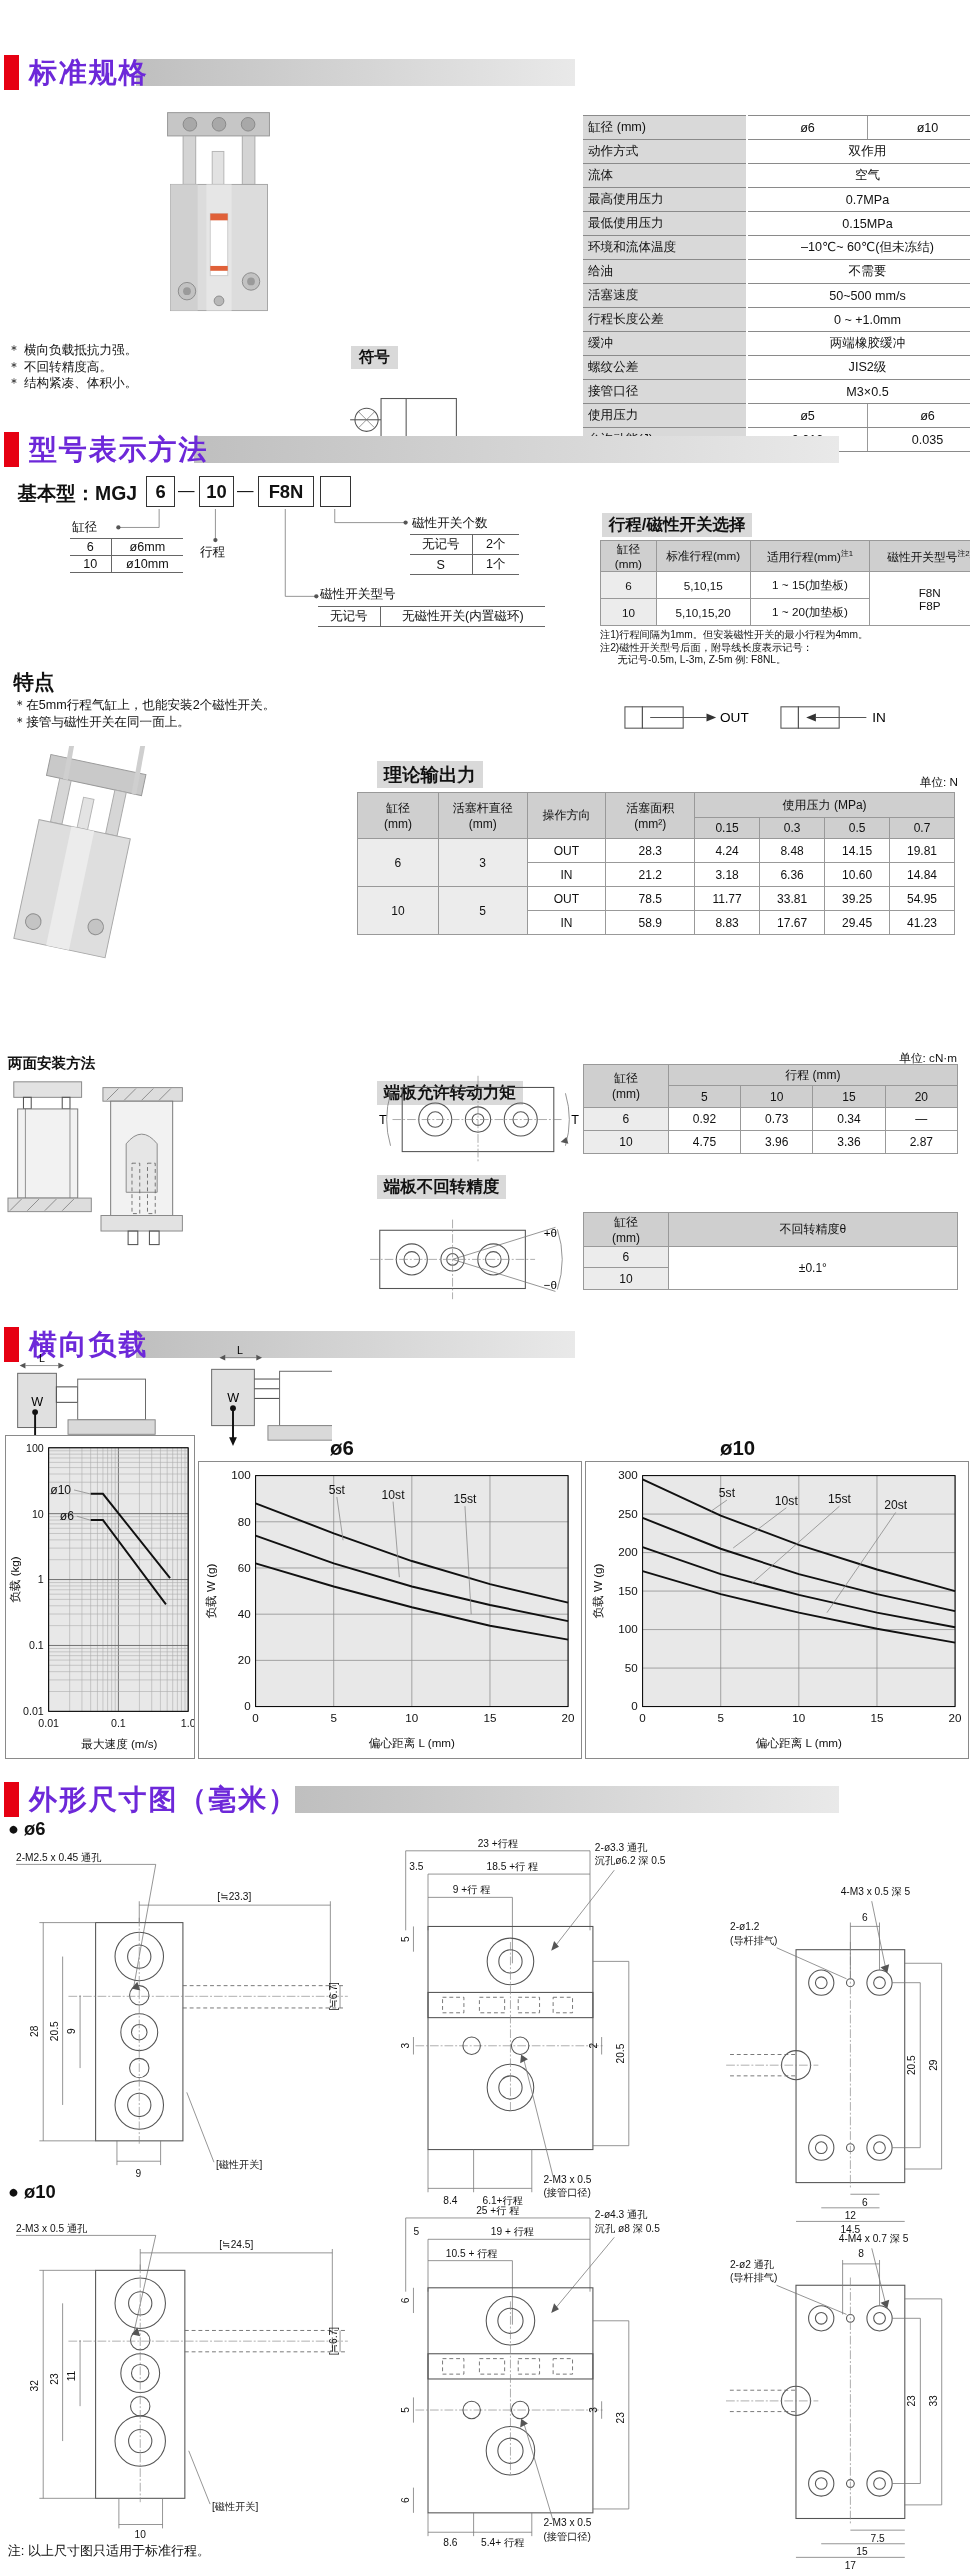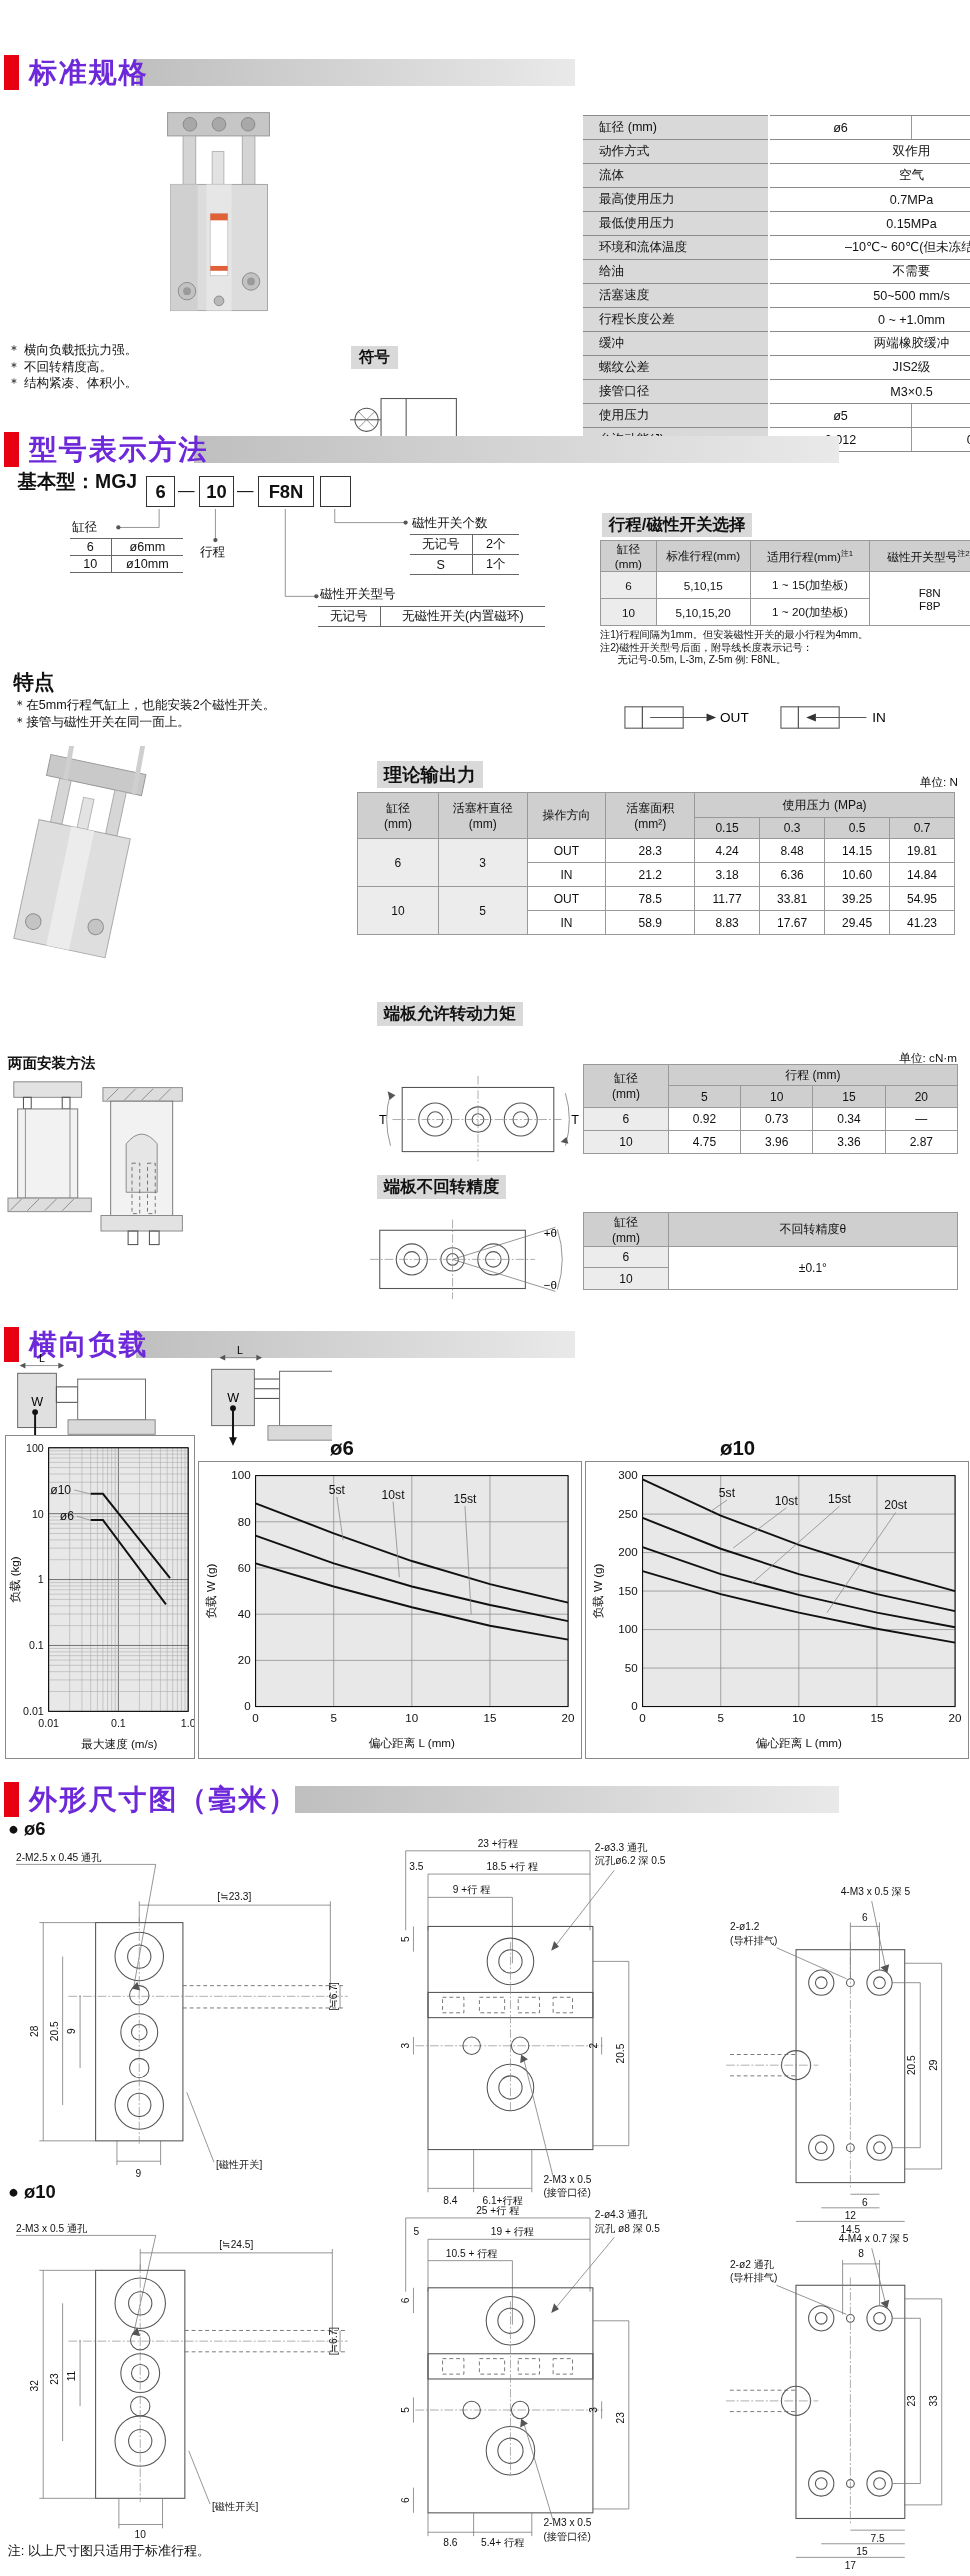--- a/index.html
+++ b/index.html
@@ -10,21 +10,21 @@
   .sec{position:absolute;height:37px;white-space:nowrap;}
   .sec .red{position:absolute;left:0;top:1px;width:15.5px;height:35px;background:#e60012;}
   .sec .t{position:absolute;left:25px;top:0;font-size:28px;font-weight:bold;color:#6d28d9;letter-spacing:1.9px;}
   .sec .bar{position:absolute;top:4.9px;height:27px;background:linear-gradient(to right,#bfbfbf,#e9e9e9);}
   .subhead{position:absolute;font-size:16.5px;font-weight:bold;background:#d9d9d9;padding:1px 6.8px;white-space:nowrap;}
   .unit{position:absolute;font-size:11.7px;text-align:right;white-space:nowrap;}
   
   table{border-collapse:collapse;table-layout:fixed;}
   
   .spec{position:absolute;width:374px;font-size:12.6px;}
-  .spec td{border-top:1px solid #8a8a8a;border-bottom:1px solid #8a8a8a;height:23px;padding:0 16px;}
+  .spec td{border-top:1px solid #8a8a8a;border-bottom:1px solid #8a8a8a;height:23px;padding:0 5px;}
   .spec td.l{background:#d9d9d9;border-right:2.9px solid #fff;width:153px;}
   .spec td.v{text-align:center;background:#fff;}
   .spec td.v2{text-align:center;background:#fff;border-left:1px solid #999;}
   
   .dtab{position:absolute;font-size:12px;}
   .dtab th,.dtab td{border:1px solid #999;text-align:center;padding:1px 2.9px;}
   .dtab th{background:#cfcfcf;font-weight:normal;}
   .dtab td{background:#fff;}
   .dtab td.g{background:#ececec;}
   
@@ -155,21 +155,21 @@
     <line x1="96" y1="58" x2="96" y2="80" class="o"></line>
       <line x1="96" y1="80" x2="122" y2="80" class="o"></line>
   </svg>
 
   <div class="sec" style="left:3.9px;top:431px;width:961px;">
     <span class="bar" style="left:190px;width:645px;"></span>
     <span class="red"></span>
     <span class="t">型号表示方法</span>
   </div>
 
-  <div class="lbl" style="left:17.5px;top:468px;font-size:19.4px;font-weight:bold;">基本型：MGJ</div>
+  <div class="lbl" style="left:17.5px;top:480px;font-size:19.4px;font-weight:bold;">基本型：MGJ</div>
   <div class="mbox" style="left:146px;top:476px;width:27px;">6</div>
   <div class="lbl" style="left:178px;top:481px;font-size:16.5px;">—</div>
   <div class="mbox" style="left:199px;top:476px;width:33px;">10</div>
   <div class="lbl" style="left:237px;top:481px;font-size:16.5px;">—</div>
   <div class="mbox" style="left:258px;top:476px;width:54px;">F8N</div>
   <div class="mbox" style="left:320px;top:476px;width:29px;"></div>
 
   <svg class="abs" style="left:0;top:507px;" width="621" height="136" viewBox="0 0 640 140">
     <polyline points="164,2 164,21 122,21" class="thin"></polyline>
       <circle cx="122" cy="21" r="2.2" fill="#555"></circle>
@@ -358,21 +358,21 @@
       <line x1="158" y1="25" x2="170" y2="13" class="thin"></line>
     <rect x="108" y="26" width="64" height="118" fill="#f2f2f2" stroke="#777"></rect>
     <path d="M124,70 q16,-20 32,0 l0,50 l-32,0 z" fill="#e6e6e6" stroke="#888"></path>
     <rect x="130" y="90" width="8" height="52" class="dsh"></rect>
       <rect x="146" y="90" width="8" height="52" class="dsh"></rect>
     <rect x="98" y="144" width="84" height="16" fill="#e2e2e2" stroke="#888"></rect>
     <rect x="126" y="160" width="10" height="14" class="o"></rect>
       <rect x="148" y="160" width="10" height="14" class="o"></rect>
   </svg>
 
-  <div class="subhead" style="left:377px;top:1002px;">端板允许转动力矩</div>
+  <div class="subhead" style="left:377px;top:1081px;">端板允许转动力矩</div>
   <div class="unit" style="left:870px;top:1051px;width:87px;">单位: cN·m</div>
   <svg class="abs" style="left:375px;top:1068px;" width="206" height="105" viewBox="0 0 212 108">
     <rect x="28" y="20" width="156" height="66" class="o"></rect>
     <circle cx="62" cy="53" r="17" class="o"></circle>
       <circle cx="62" cy="53" r="8" class="o"></circle>
     <circle cx="106" cy="53" r="13" class="o"></circle>
       <circle cx="106" cy="53" r="6" class="o"></circle>
     <circle cx="150" cy="53" r="17" class="o"></circle>
       <circle cx="150" cy="53" r="8" class="o"></circle>
     <line x1="18" y1="53" x2="194" y2="53" class="cl"></line>

